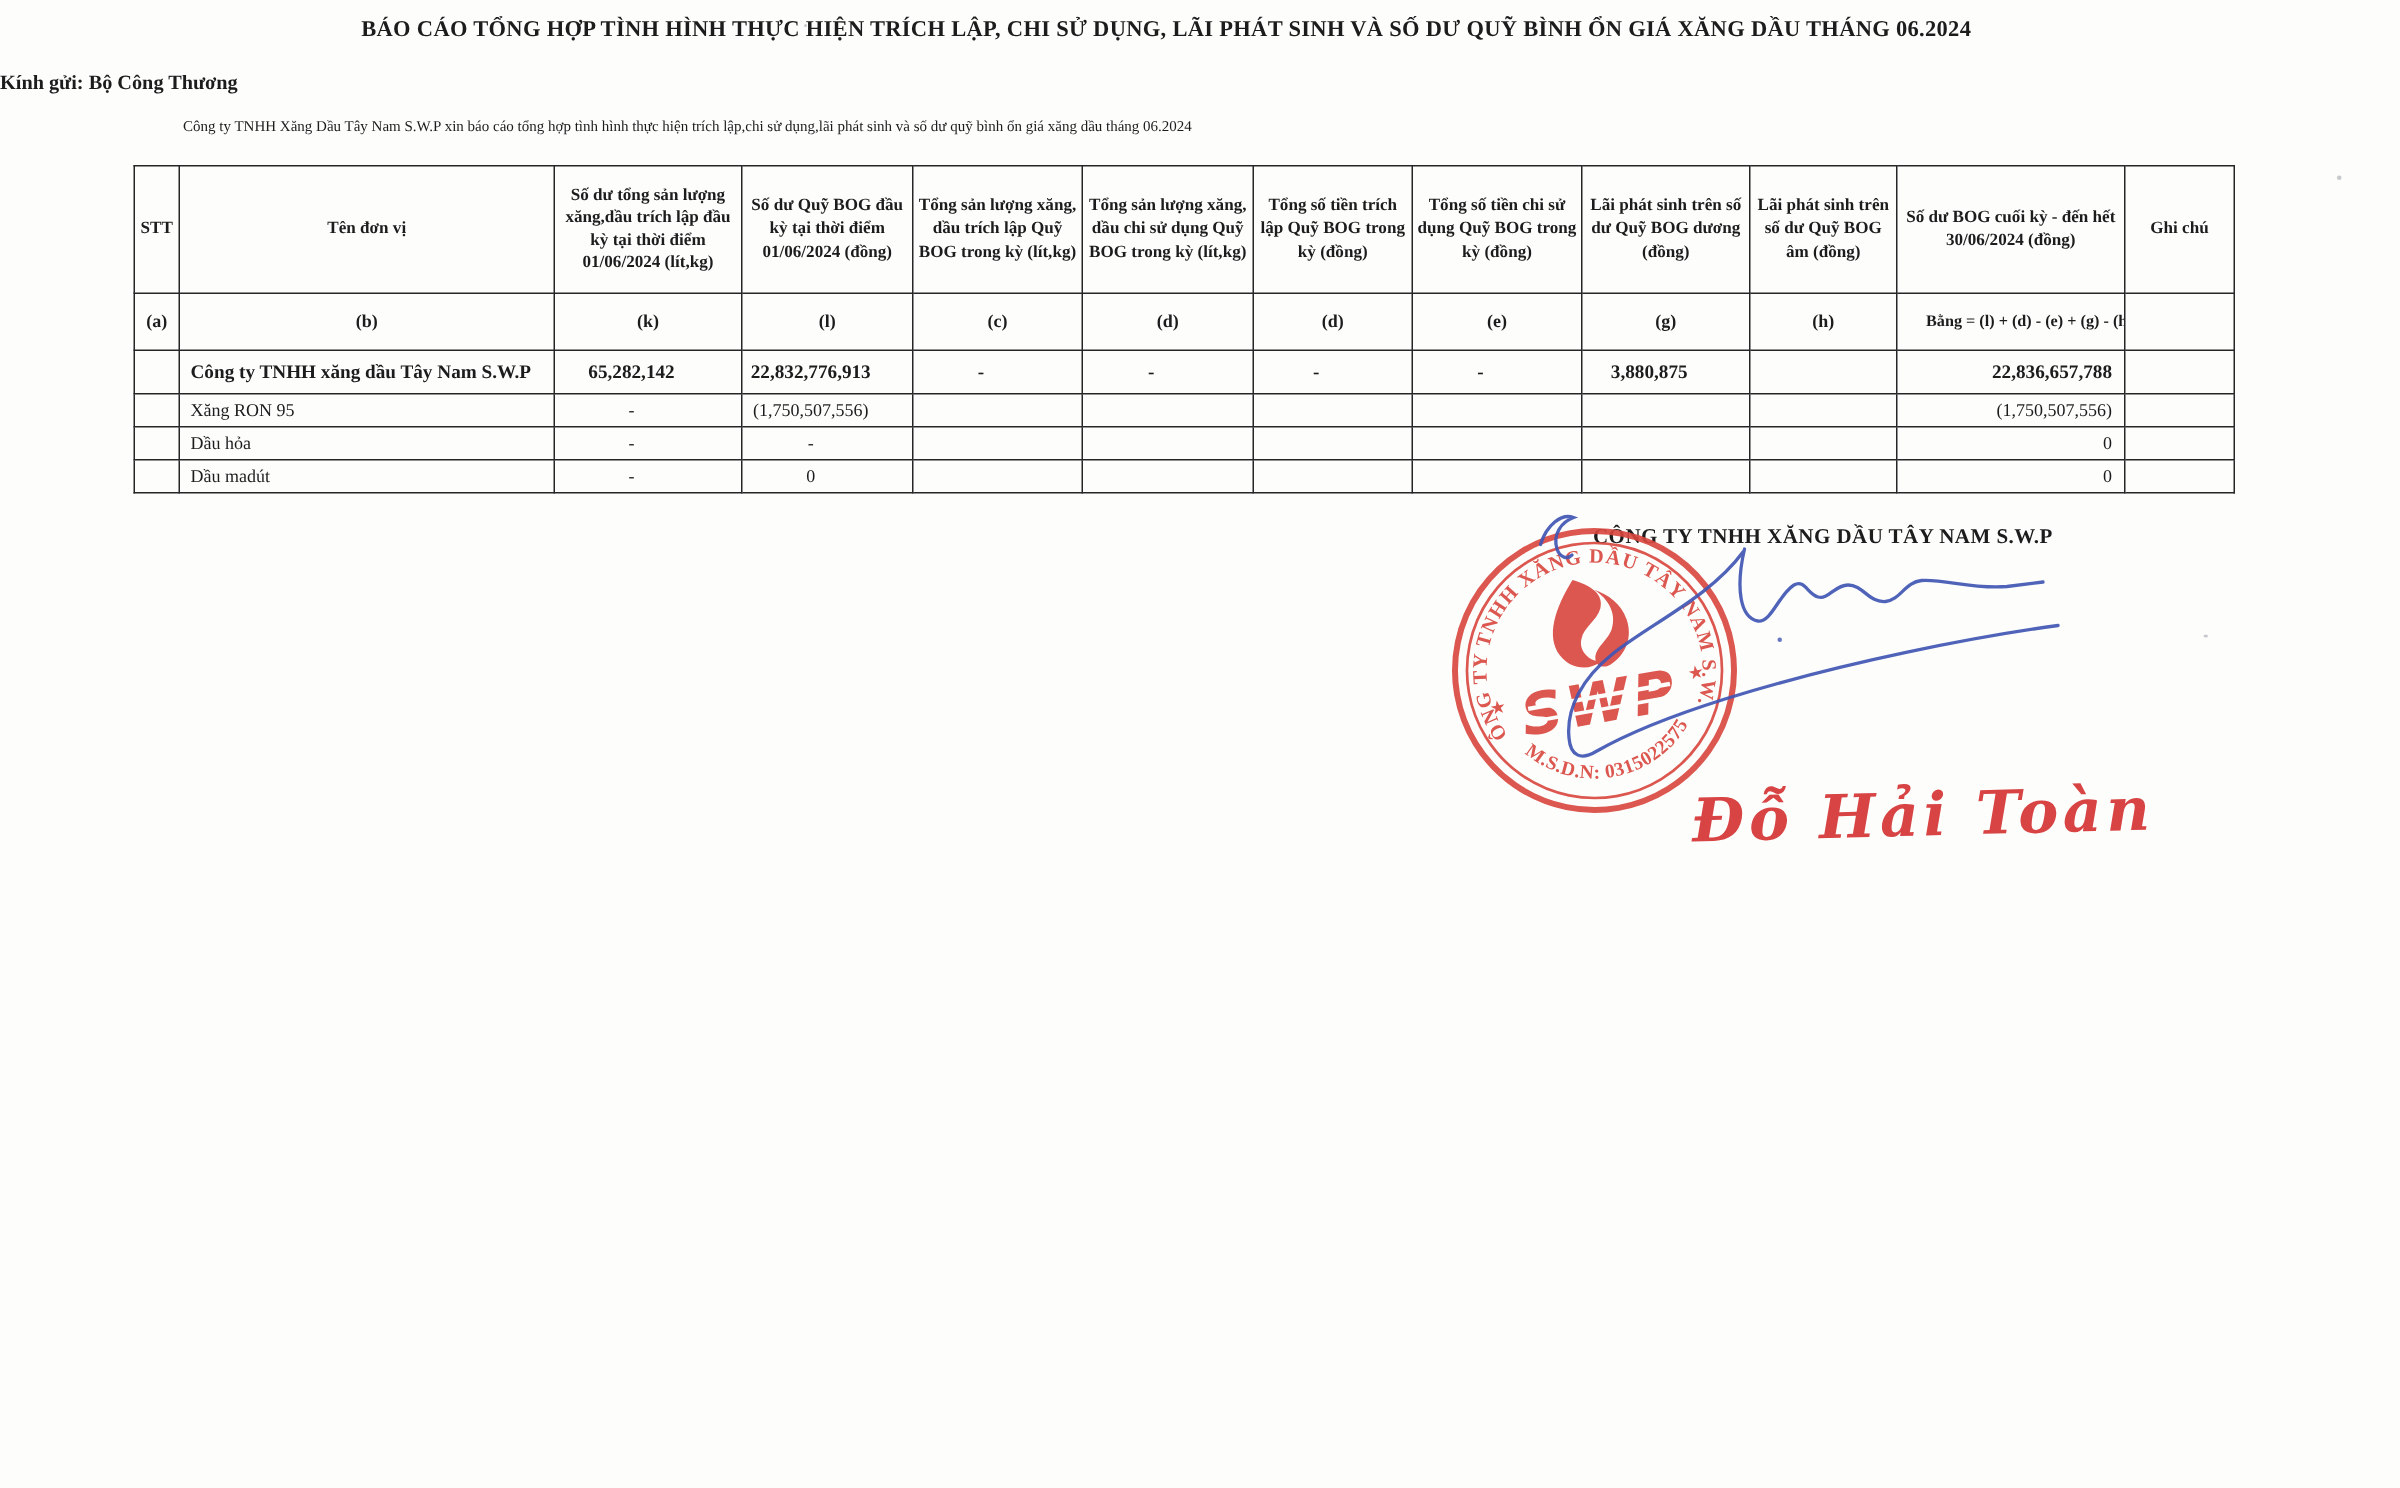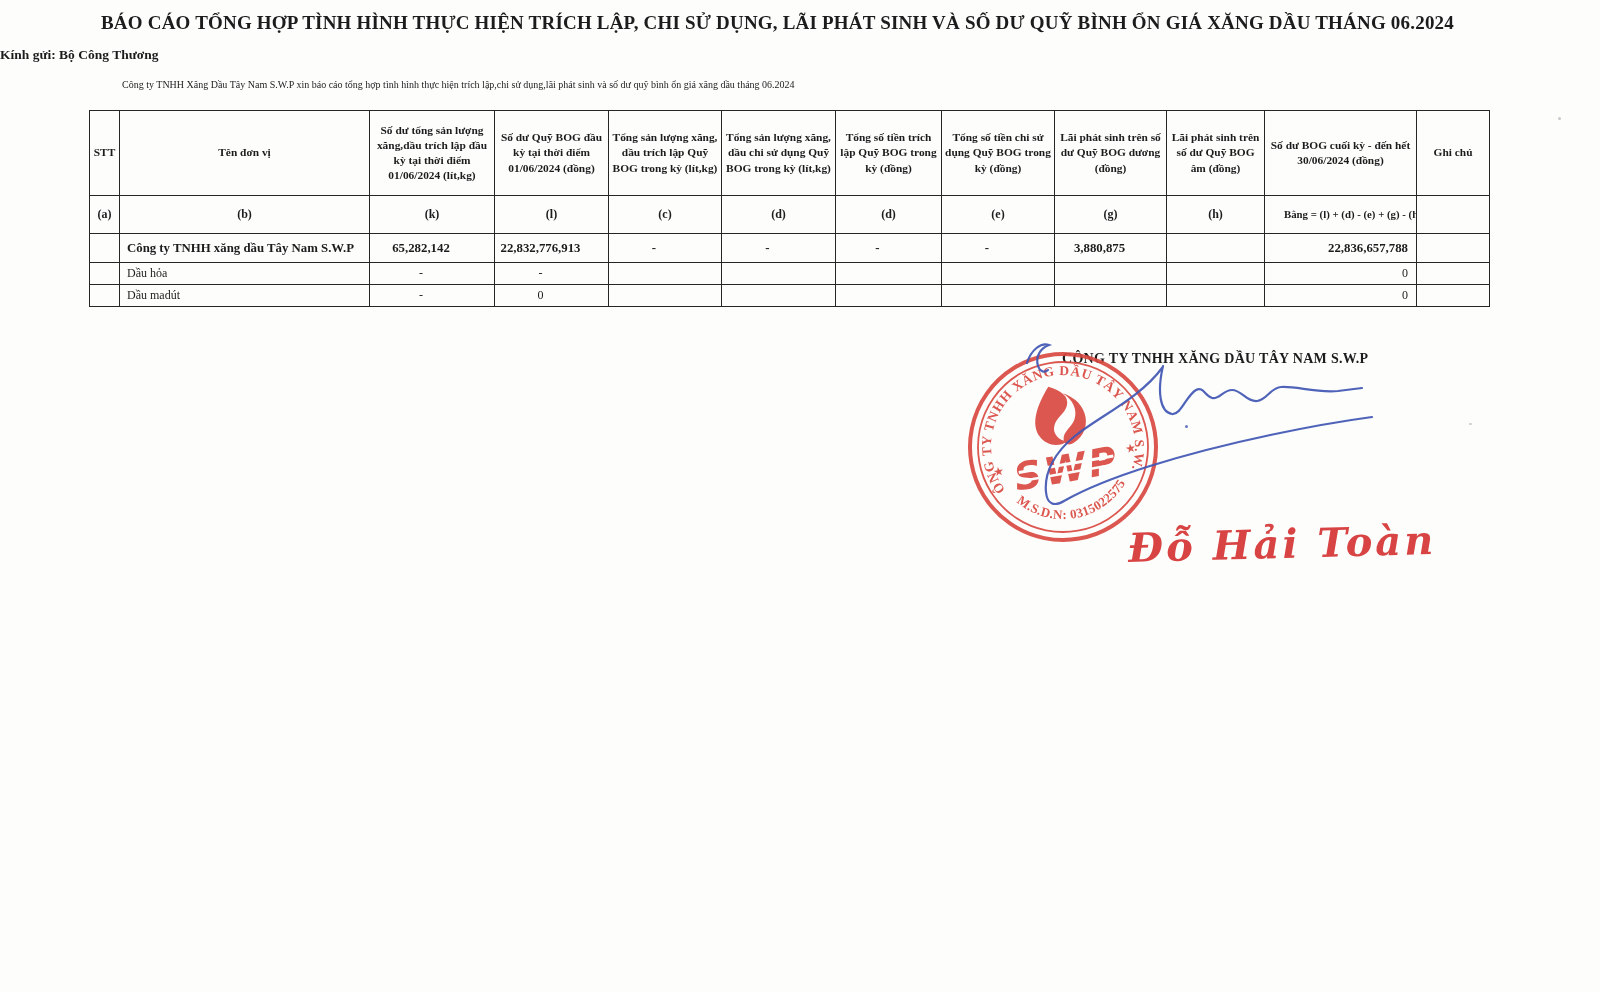--- a/index.html
+++ b/index.html
@@ -3,21 +3,21 @@
 <meta charset="utf-8">
 <style>
   html,body{margin:0;padding:0;}
   body{
     width:1600px;height:992px;position:relative;overflow:hidden;
     background:#fdfdfc;color:#1c1c1c;
     font-family:"Liberation Serif","DejaVu Serif",serif;
   }
   .title{
     position:absolute;top:12px;left:0;width:1555px;text-align:center;
-    font-weight:bold;font-size:19px;letter-spacing:.2px;
+    font-weight:bold;font-size:15px;letter-spacing:.2px;
   }
   .recipient{
     position:absolute;top:47px;left:0;width:1552px;text-align:left;
     font-weight:bold;font-size:13.5px;
   }
   .intro{
     position:absolute;top:79px;left:122px;font-size:10px;
   }
   table.report{
     position:absolute;top:110px;left:89px;width:1400px;
@@ -130,20 +130,34 @@
         <td class="c-num">-</td>
         <td class="c-num">-</td>
         <td class="c-num">-</td>
         <td class="c-num">3,880,875</td>
         <td class="c-num"></td>
         <td class="c-final">22,836,657,788</td>
         <td class="c-note"></td>
       </tr>
       <tr>
         <td class="c-stt"></td>
+        <td class="c-name">Xăng RON 95</td>
+        <td class="c-num">-</td>
+        <td class="c-num">(1,750,507,556)</td>
+        <td class="c-num"></td>
+        <td class="c-num"></td>
+        <td class="c-num"></td>
+        <td class="c-num"></td>
+        <td class="c-num"></td>
+        <td class="c-num"></td>
+        <td class="c-final">(1,750,507,556)</td>
+        <td class="c-note"></td>
+      </tr>
+      <tr>
+        <td class="c-stt"></td>
         <td class="c-name">Dầu hỏa</td>
         <td class="c-num">-</td>
         <td class="c-num">-</td>
         <td class="c-num"></td>
         <td class="c-num"></td>
         <td class="c-num"></td>
         <td class="c-num"></td>
         <td class="c-num"></td>
         <td class="c-num"></td>
         <td class="c-final">0</td>

